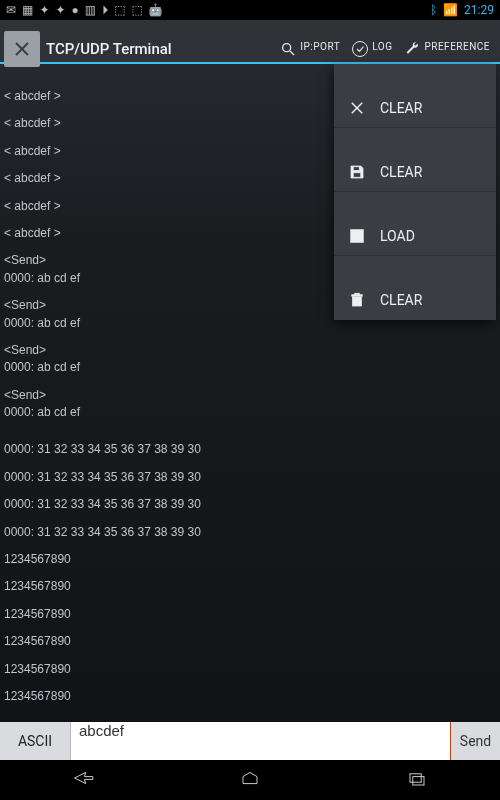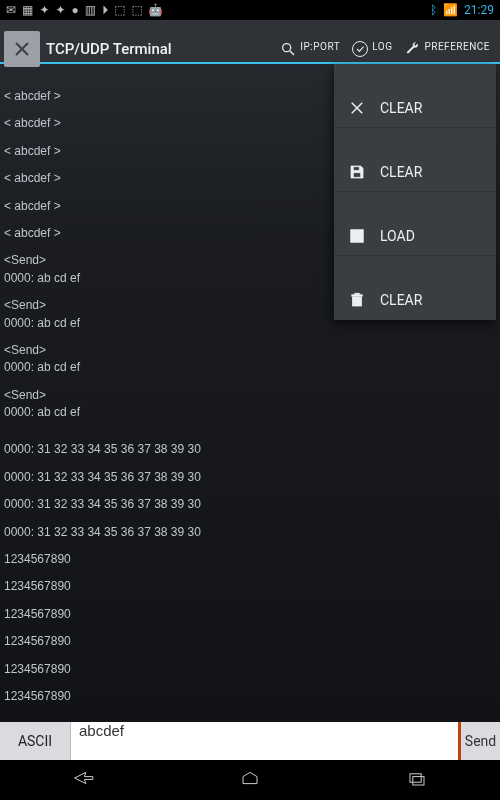--- a/index.html
+++ b/index.html
@@ -26,21 +26,21 @@
 .bar-action svg { width: 16px; height: 16px; }
 
 
 .terminal { flex: 1; overflow: hidden; padding: 14px 4px; font-size: 12px; line-height: 1.45; color: #bfc6cc; font-family: "Droid Sans", Arial, sans-serif; }
 .terminal .line { white-space: pre; }
 
 
 .input-row { height: 38px; background: #d9dbdf; display: flex; align-items: stretch; }
 .mode-btn { width: 71px; display:flex; align-items:center; justify-content:center; color:#222; font-size:14px; border-right:1px solid #bbb; cursor:pointer; background:#d9dbdf; }
 .text-input { flex:1; background:#fff; border:none; outline:none; padding:0 8px; font-size:15px; color:#333; }
-.send-btn { width:42px; display:flex; align-items:center; justify-content:center; color:#333; font-size:14px; border-left:3px solid #c2410c; cursor:pointer; background:#d9dbdf;}
+.send-btn { width:50px; display:flex; align-items:center; justify-content:center; color:#333; font-size:14px; border-left:1px solid #c2410c; cursor:pointer; background:#d9dbdf;}
 
 
 .nav-bar { height: 40px; background:#000; display:flex; align-items:center; justify-content:space-around; }
 .nav-bar svg { width: 28px; height: 22px; stroke:#cfcfcf; fill:none; stroke-width:1.4; }
 
 
 .menu { position:absolute; top:64px; right:4px; width:162px; background:#3a3d42; box-shadow: -2px 4px 10px rgba(0,0,0,0.6); z-index:10; }
 .menu-item { height:40px; display:flex; align-items:center; gap:14px; padding:0 14px; color:#eceff2; font-size:14px; cursor:pointer; border-bottom:1px solid #2e3136;margin-top:24px; }
 .menu-item:last-child { border-bottom:none; }
 .menu-item .mi-ic { width:18px; height:18px; display:flex; align-items:center; justify-content:center; }

